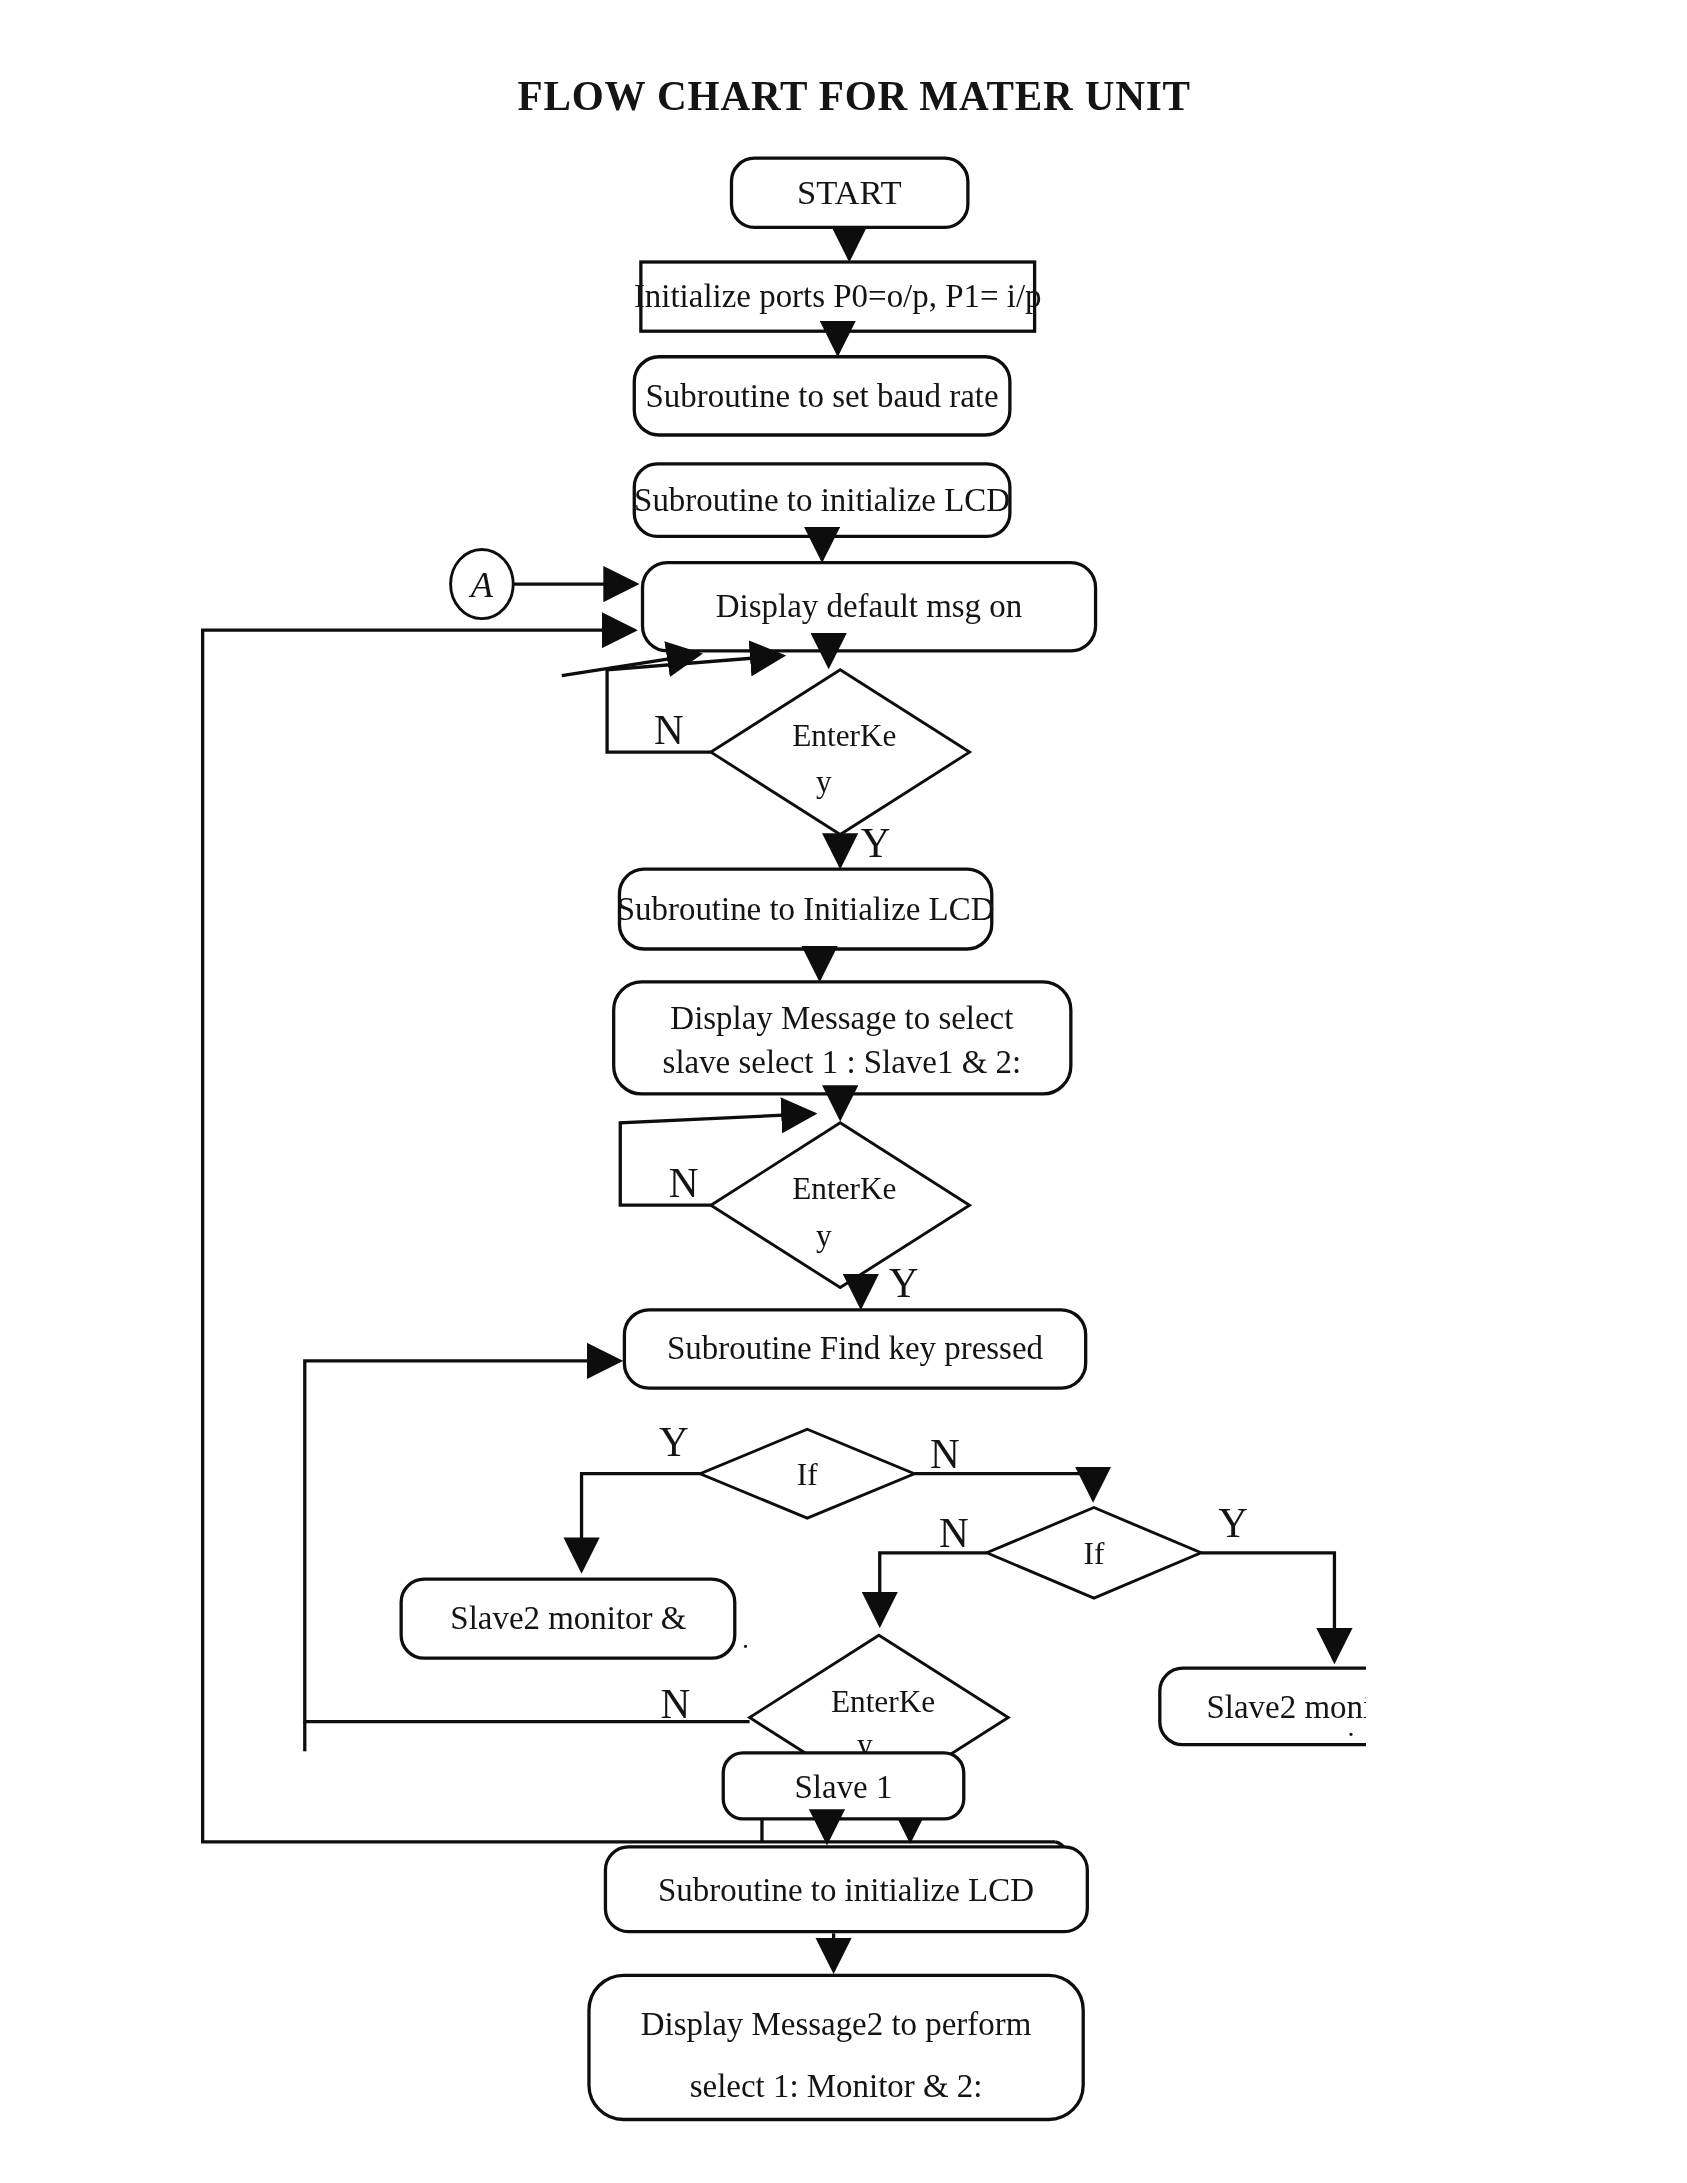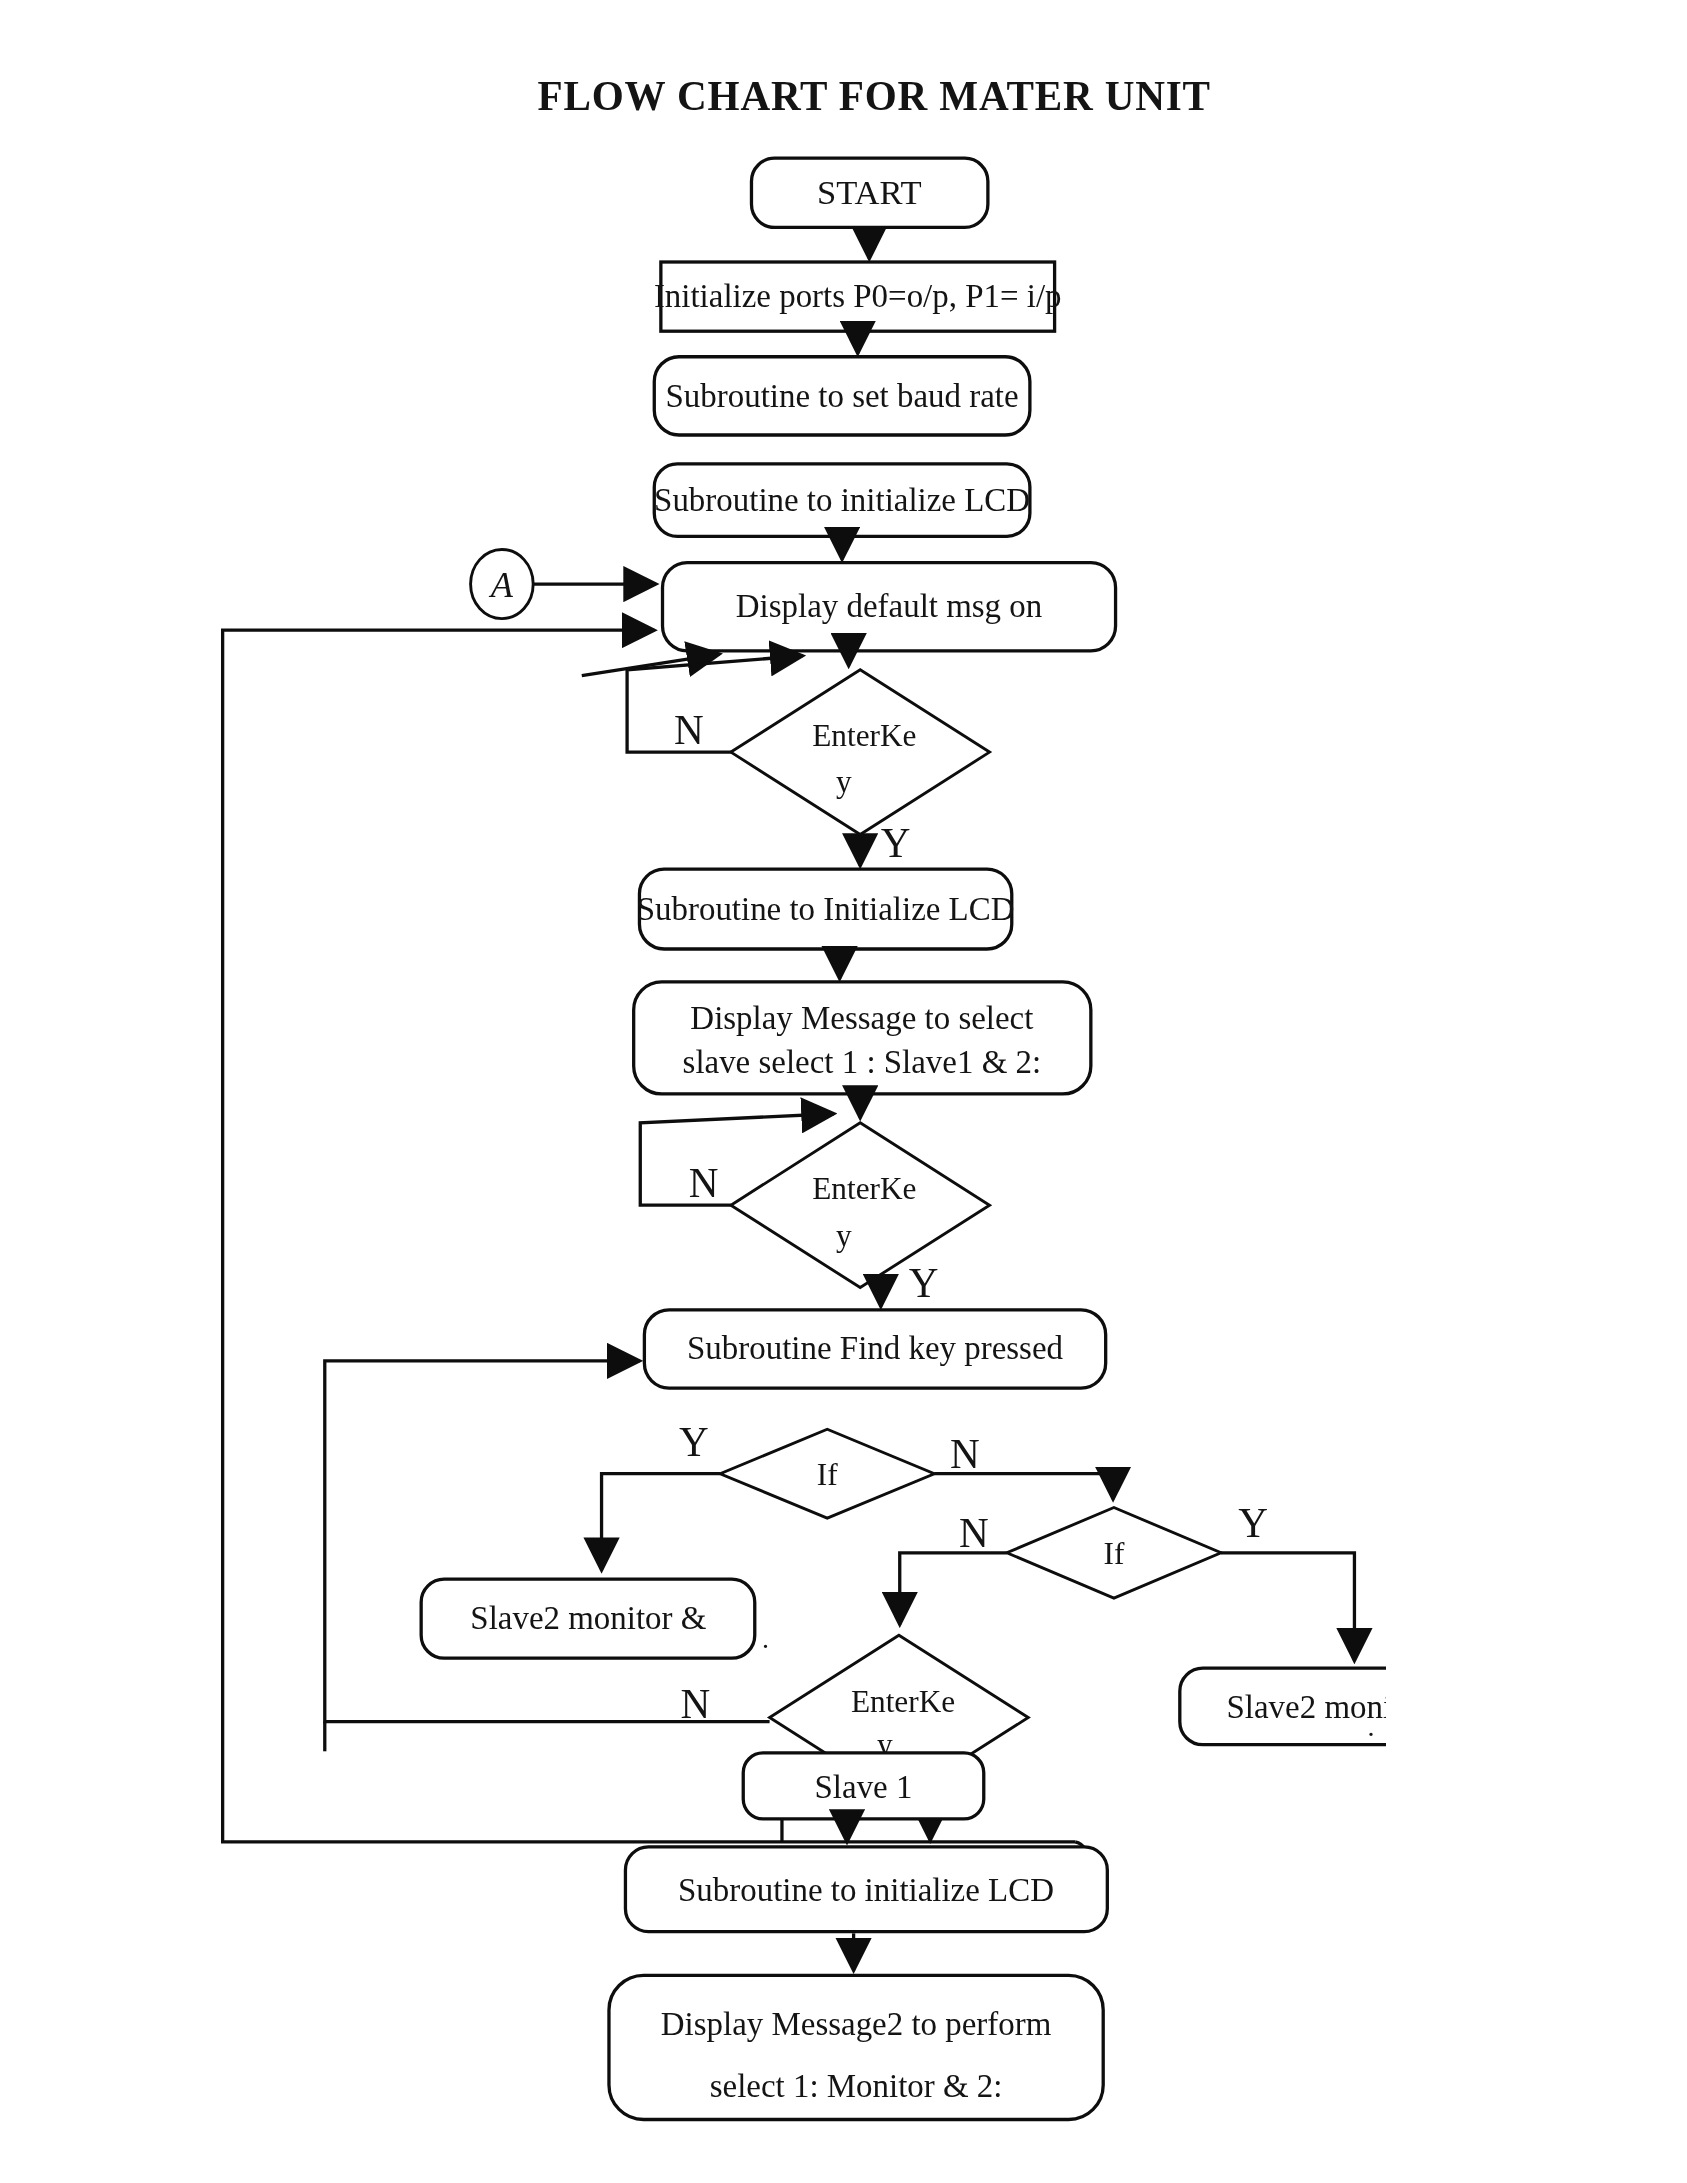--- a/index.html
+++ b/index.html
@@ -1,17 +1,17 @@
 <!DOCTYPE html>
 <html style="font-size:13px"><head>
 <meta charset="utf-8">
 <style>
   html,body{margin:0;padding:0;background:#ffffff;}
   .page{position:relative;width:1366px;height:2183px;background:#ffffff;overflow:hidden;
-        font-family:"Liberation Serif","DejaVu Serif",serif;padding-left:20px;}
+        font-family:"Liberation Serif","DejaVu Serif",serif;}
   svg{display:block;}
   .shape{fill:#ffffff;stroke:#0d0d0d;stroke-width:4;}
   .shape-thin{fill:#ffffff;stroke:#0d0d0d;stroke-width:3.5;}
   .edge{fill:none;stroke:#0d0d0d;stroke-width:4;stroke-linecap:butt;stroke-linejoin:miter;}
   text{fill:#141414;font-family:"Liberation Serif","DejaVu Serif",serif;}
   .title-txt{font-size:50px;font-weight:bold;text-anchor:middle;letter-spacing:1px;}
   .lbl{font-size:40px;text-anchor:middle;}
   .lbl-sm{font-size:38px;text-anchor:middle;}
   .branch{font-size:50px;text-anchor:middle;}
   .conn-lbl{font-size:44px;font-style:italic;text-anchor:middle;}

